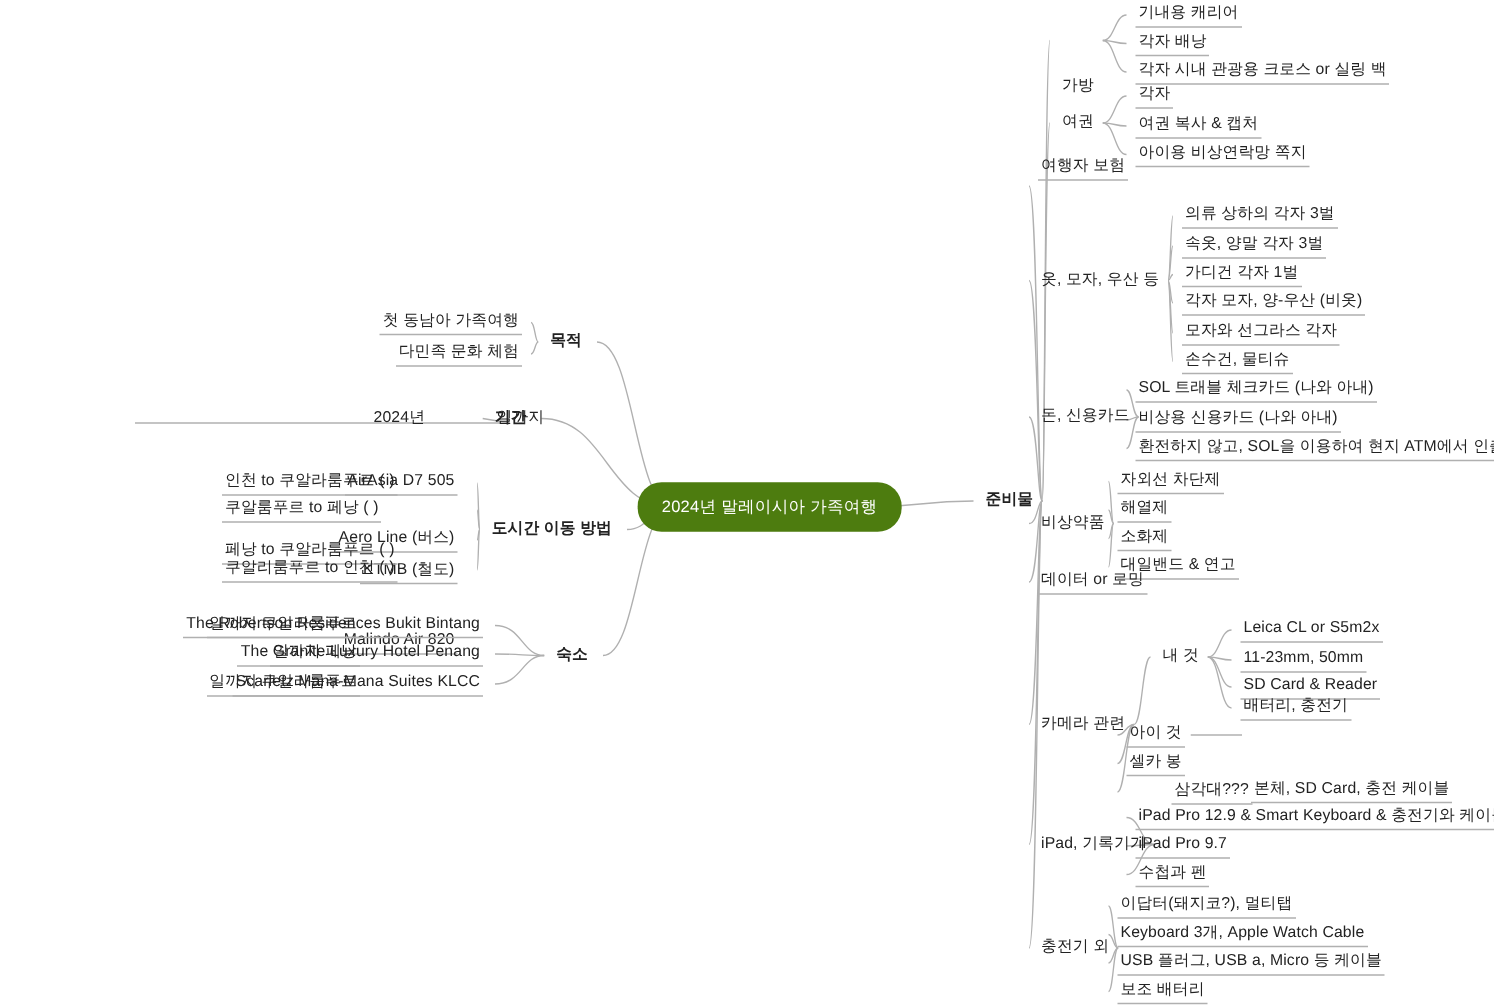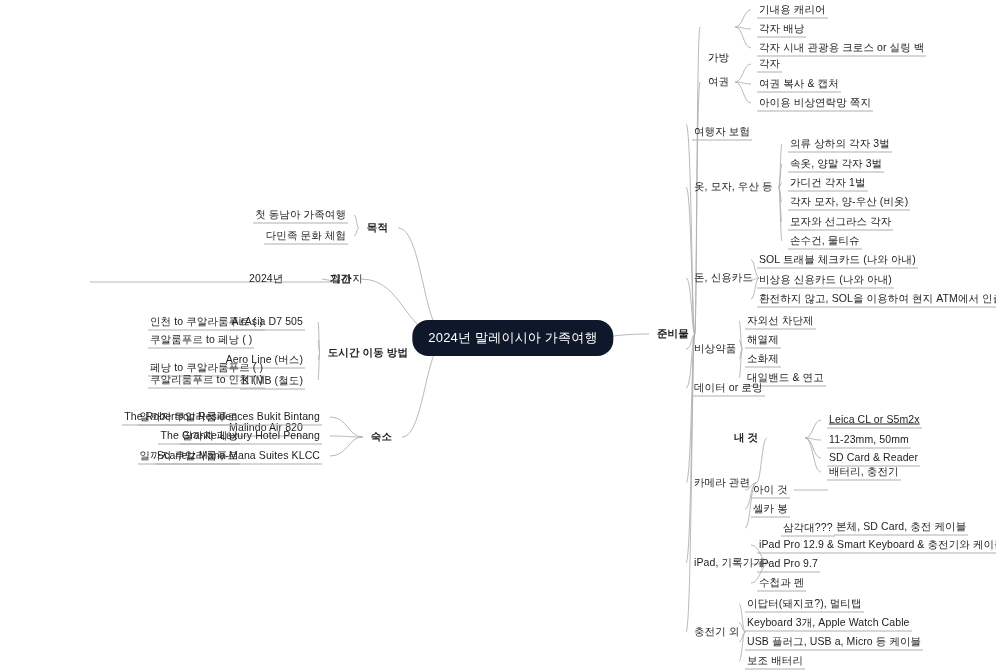--- a/index.html
+++ b/index.html
@@ -39,23 +39,23 @@
   .leaf.left  { text-align: right; }
   
   .branch {
     padding: 0 2px 2px 2px;
     transform: translateY(-50%);
     font-weight: bold;
   }
   .branch.normal { font-weight: normal; }
   .root {
     position: absolute;
-    background: #0f172a;
+    background: #4d7c0f;
     color: #ffffff;
-    font-size: 13px;
+    font-size: 11px;
     padding: 9px 16px;
     border-radius: 16px;
     white-space: nowrap;
     transform: translate(-50%, -50%);
     letter-spacing: 0.2px;
   }
 </style>
 </head>
 <body>
 
@@ -149,41 +149,41 @@
       <div class="node leaf left normal" style="top: 456px; left: auto; right: 756px;">일까지 쿠알라룸푸르</div>
       <div class="node branch right" style="top: 334px; left: 655px;">준비물</div>
       <div class="node branch right normal" style="top: 27px; left: 706px; margin-top: 31px;">가방</div>
       <div class="node leaf right normal" style="top: 10px; left: 757px;">기내용 캐리어</div>
       <div class="node leaf right normal" style="top: 29px; left: 757px;">각자 배낭</div>
       <div class="node leaf right normal" style="top: 48px; left: 757px;">각자 시내 관광용 크로스 or 실링 백</div>
       <div class="node branch right normal" style="top: 82px; left: 706px;">여권</div>
       <div class="node leaf right normal" style="top: 64px; left: 757px;">각자</div>
       <div class="node leaf right normal" style="top: 84px; left: 757px;">여권 복사 &amp; 캡처</div>
       <div class="node leaf right normal" style="top: 103px; left: 757px;">아이용 비상연락망 쪽지</div>
-      <div class="node leaf right" style="top: 132px; left: 692px;">여행자 보험</div>
+      <div class="node leaf right" style="top: 112px; left: 692px;">여행자 보험</div>
       <div class="node branch right normal" style="top: 187px; left: 692px;">옷, 모자, 우산 등</div>
       <div class="node leaf right normal" style="top: 144px; left: 788px;">의류 상하의 각자 3벌</div>
       <div class="node leaf right normal" style="top: 164px; left: 788px;">속옷, 양말 각자 3벌</div>
       <div class="node leaf right normal" style="top: 183px; left: 788px;">가디건 각자 1벌</div>
       <div class="node leaf right normal" style="top: 202px; left: 788px;">각자 모자, 양-우산 (비옷)</div>
       <div class="node leaf right normal" style="top: 222px; left: 788px;">모자와 선그라스 각자</div>
       <div class="node leaf right normal" style="top: 241px; left: 788px;">손수건, 물티슈</div>
       <div class="node branch right normal" style="top: 278px; left: 692px;">돈, 신용카드</div>
       <div class="node leaf right normal" style="top: 260px; left: 757px;">SOL 트래블 체크카드 (나와 아내)</div>
       <div class="node leaf right normal" style="top: 280px; left: 757px;">비상용 신용카드 (나와 아내)</div>
       <div class="node leaf right normal" style="top: 299px; left: 757px;">환전하지 않고, SOL을 이용하여 현지 ATM에서 인출</div>
       <div class="node branch right normal" style="top: 349px; left: 692px;">비상약품</div>
       <div class="node leaf right normal" style="top: 321px; left: 745px;">자외선 차단제</div>
       <div class="node leaf right normal" style="top: 340px; left: 745px;">해열제</div>
       <div class="node leaf right normal" style="top: 359px; left: 745px;">소화제</div>
       <div class="node leaf right normal" style="top: 378px; left: 745px;">대일밴드 &amp; 연고</div>
       <div class="node leaf right" style="top: 388px; left: 692px;">데이터 or 로밍</div>
       <div class="node branch right normal" style="top: 483px; left: 692px;">카메라 관련</div>
-      <div class="node branch right normal" style="top: 438px; left: 732px; font-weight: bold;">내 것</div>
-      <div class="node leaf right normal" style="top: 420px; left: 827px; text-decoration: underline;">Leica CL or S5m2x</div>
+      <div class="node branch right normal" style="top: 438px; left: 773px;">내 것</div>
+      <div class="node leaf right normal" style="top: 420px; left: 827px;">Leica CL or S5m2x</div>
       <div class="node leaf right normal" style="top: 440px; left: 827px;">11-23mm, 50mm</div>
       <div class="node leaf right normal" style="top: 458px; left: 827px;">SD Card &amp; Reader</div>
       <div class="node leaf right normal" style="top: 472px; left: 827px;">배터리, 충전기</div>
       <div class="node leaf right normal" style="top: 490px; left: 751px;">아이 것</div>
       <div class="node leaf right normal" style="top: 490px; left: 834px; margin-top: 37px;">본체, SD Card, 충전 케이블</div>
       <div class="node leaf right normal" style="top: 509px; left: 751px;">셀카 봉</div>
       <div class="node leaf right normal" style="top: 528px; left: 751px; margin-left: 30px;">삼각대???</div>
       <div class="node branch right normal" style="top: 563px; left: 692px;">iPad, 기록기기</div>
       <div class="node leaf right normal" style="top: 545px; left: 757px;">iPad Pro 12.9 &amp; Smart Keyboard &amp; 충전기와 케이블</div>
       <div class="node leaf right normal" style="top: 564px; left: 757px;">iPad Pro 9.7</div>

